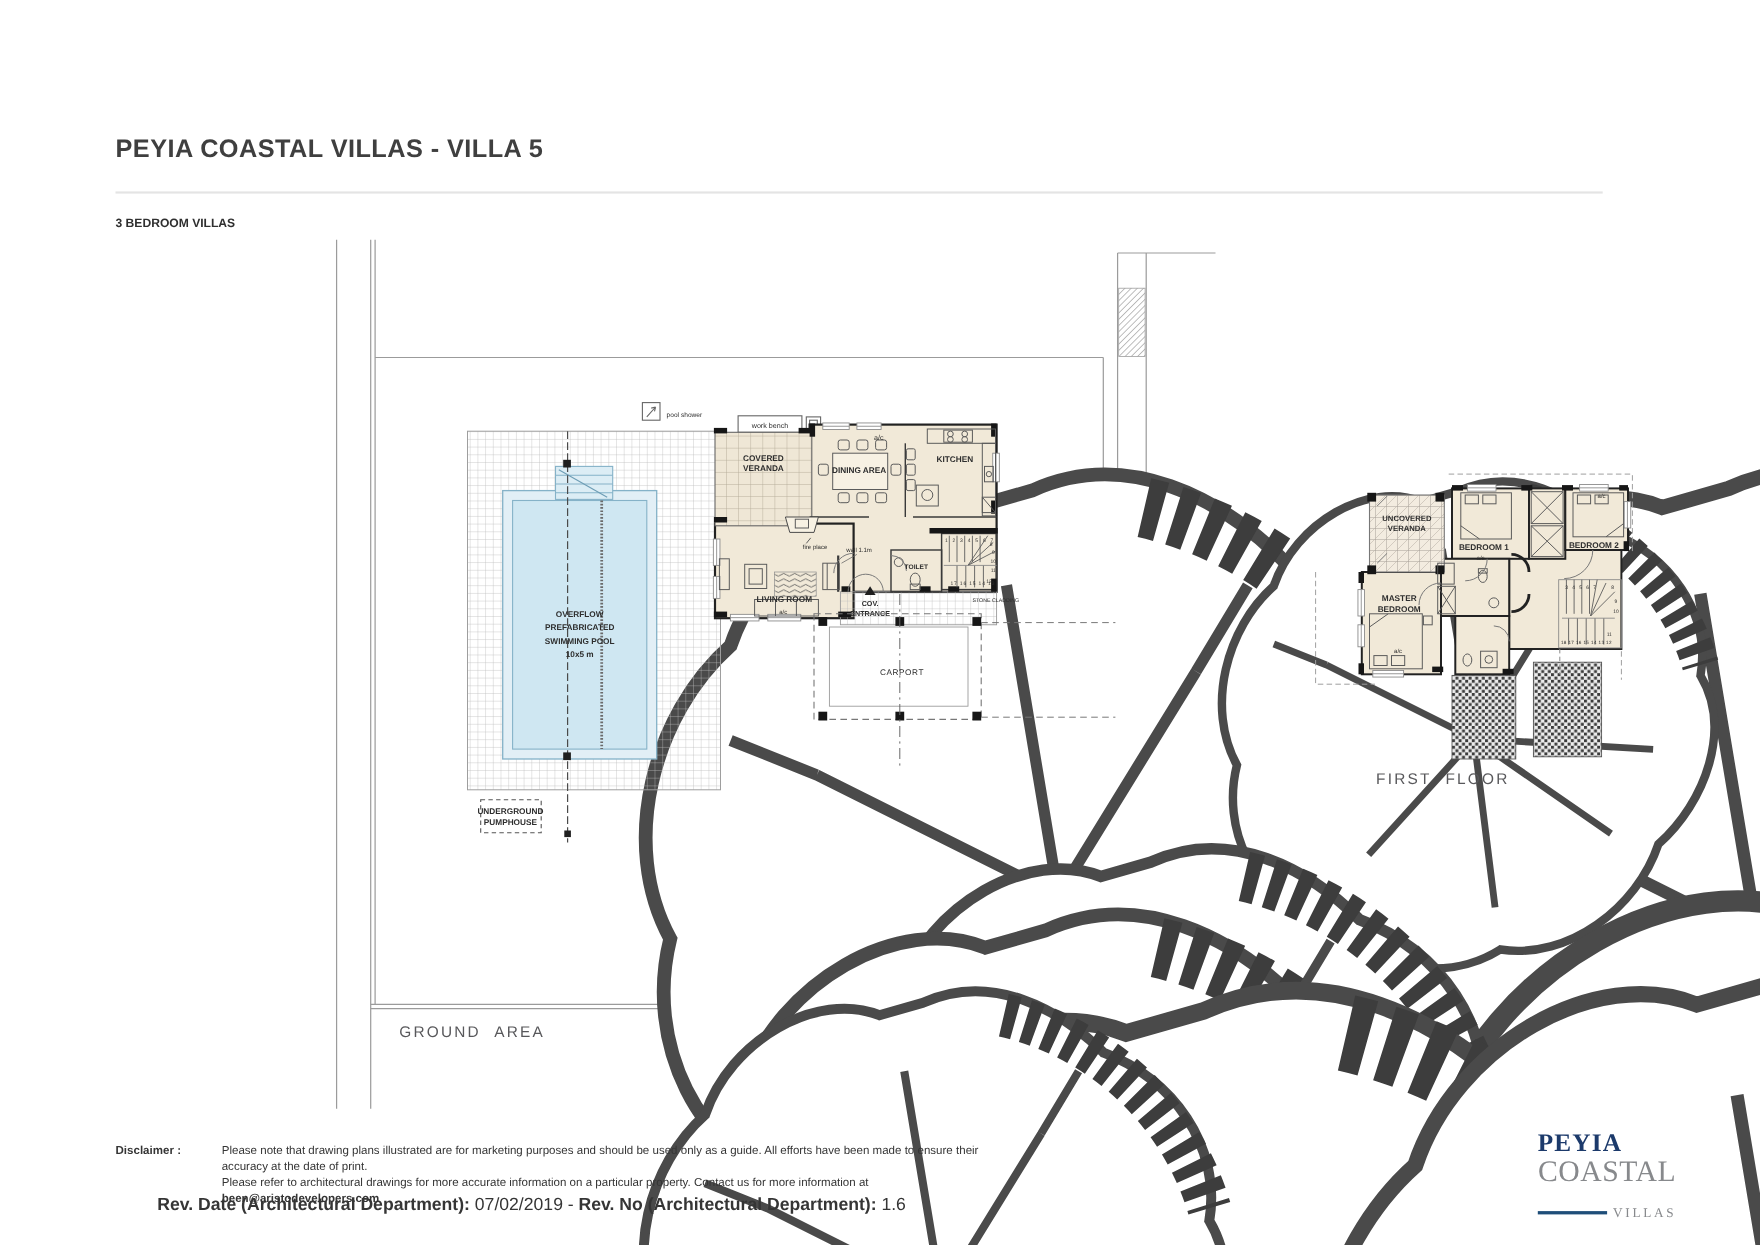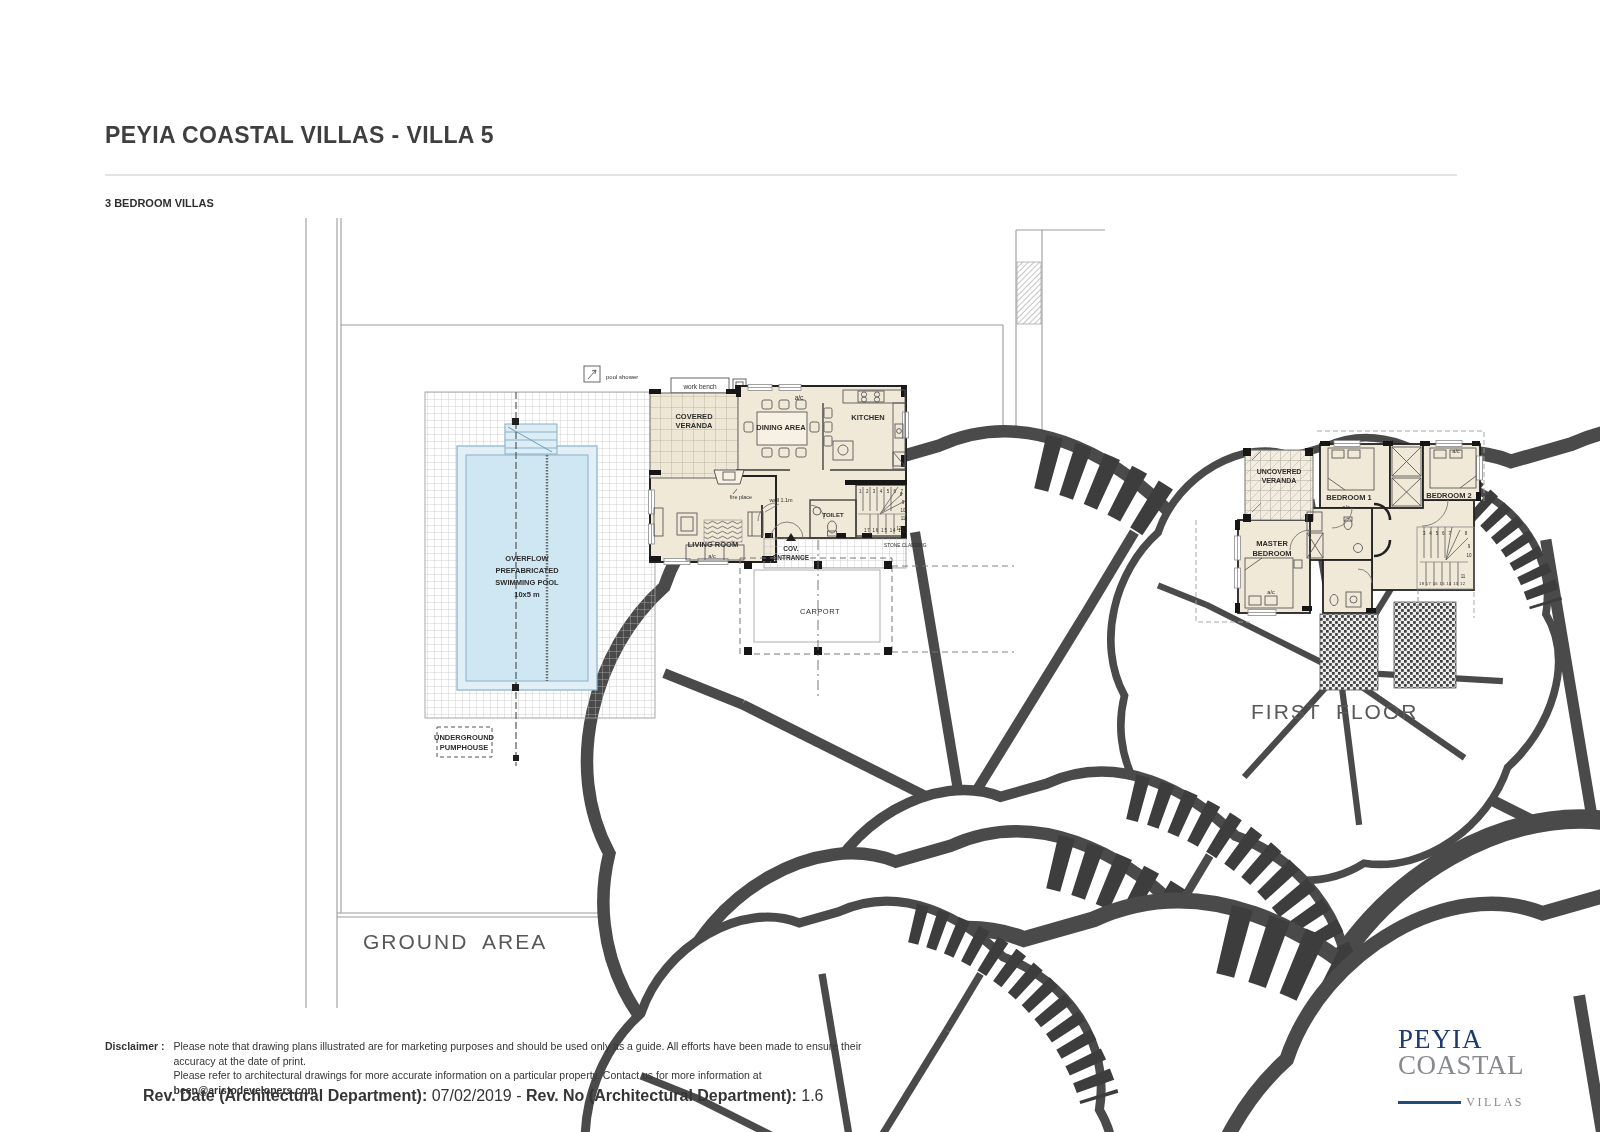--- a/index.html
+++ b/index.html
@@ -2,30 +2,30 @@
 <html><head>
 <meta charset="utf-8">
 <style>
   html,body{margin:0;padding:0;background:#fff;}
   .page{position:relative;width:1600px;height:1132px;background:#ffffff;overflow:hidden;
         font-family:"Liberation Sans",sans-serif;}
   .plans{position:absolute;left:0;top:0;}
   .title{position:absolute;left:105px;top:122px;font-size:23px;font-weight:bold;color:#3f3f3f;letter-spacing:.4px;}
   .rule{position:absolute;left:105px;top:174px;width:1352px;height:2px;background:#e4e4e4;}
   .subtitle{position:absolute;left:105px;top:197px;font-size:11px;font-weight:bold;color:#2f2f2f;}
-  .floor-label{position:absolute;font-size:21px;color:#58585b;letter-spacing:2px;word-spacing:7px;}
+  .floor-label{position:absolute;font-size:14px;color:#58585b;letter-spacing:2px;word-spacing:7px;}
   #gf-label{left:363px;top:930px;}
   #ff-label{left:1251px;top:700px;}
-  .disclaimer{position:absolute;left:105px;top:1039px;font-size:10.5px;color:#353535;line-height:14.5px;display:flex;}
+  .disclaimer{position:absolute;left:105px;top:1039px;font-size:10.5px;color:#353535;line-height:14.5px;display:flex;gap:28px;}
   .disclaimer .dlabel{font-weight:bold;white-space:nowrap;margin-right:9px;}
   .disclaimer .dtext{max-width:725px;}
   .revline{position:absolute;left:105px;top:1087px;font-size:16px;color:#353535;margin-left:38px;}
   .revline b{font-weight:bold;}
   .logo{position:absolute;left:1398px;top:1026px;width:126px;font-family:"Liberation Serif",serif;}
-  .logo .l1{font-size:27px;font-weight:normal;color:#1c3a6b;letter-spacing:1px;line-height:26px;}
+  .logo .l1{font-size:23px;font-weight:bold;color:#1c3a6b;letter-spacing:1px;line-height:26px;}
   .logo .l2{font-size:27px;color:#87898c;letter-spacing:.5px;line-height:27px;text-align:center;}
   .logo .l3row{display:flex;align-items:center;margin-top:16px;}
   .logo .bar{flex:1;height:3px;background:#1f4e79;margin-right:5px;}
   .logo .l3{font-size:12px;color:#87898c;letter-spacing:2.5px;}
   svg text{font-family:"Liberation Sans",sans-serif;fill:#2e2e2e;}
 </style>
 </head>
 <body>
 
 <div class="page">

